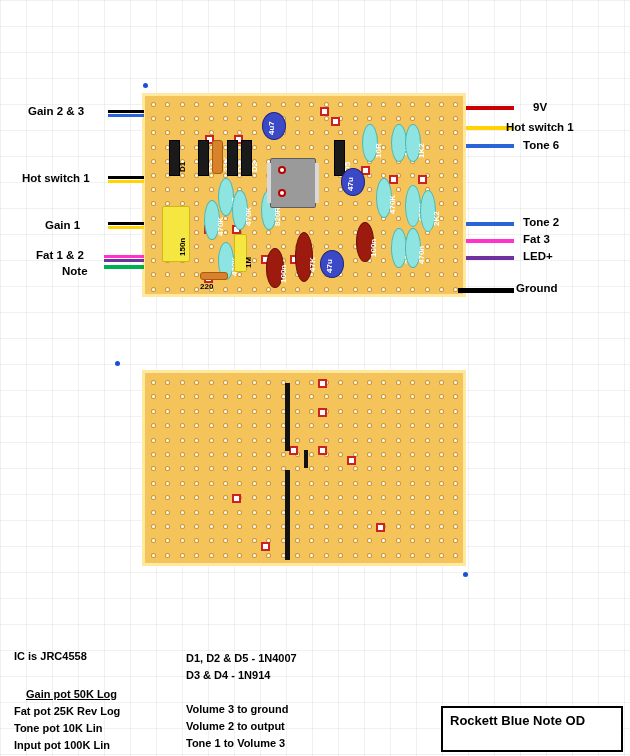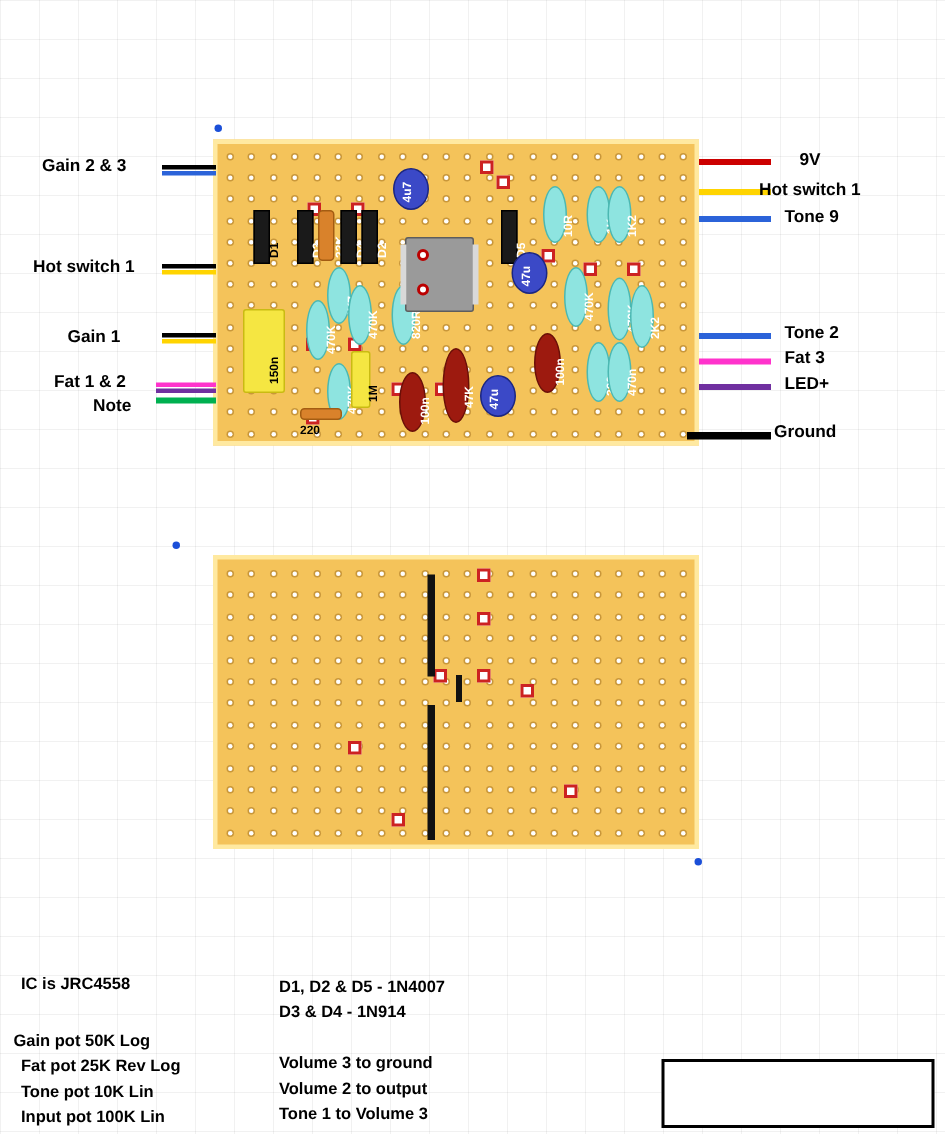--- a/index.html
+++ b/index.html
@@ -730,21 +730,21 @@
 <div class="wire" style="left:458px;top:288px;width:56px;height:5px;background:#000;"></div>
 
 <div class="lbl" style="left:28px;top:105px;">Gain 2 &amp; 3</div>
 <div class="lbl" style="left:22px;top:172px;">Hot switch 1</div>
 <div class="lbl" style="left:45px;top:219px;">Gain 1</div>
 <div class="lbl" style="left:36px;top:249px;">Fat 1 &amp; 2</div>
 <div class="lbl" style="left:62px;top:265px;">Note</div>
 
 <div class="lbl" style="left:533px;top:101px;">9V</div>
 <div class="lbl" style="left:506px;top:121px;">Hot switch 1</div>
-<div class="lbl" style="left:523px;top:139px;">Tone 9</div>
+<div class="lbl" style="left:523px;top:139px;">Tone 6</div>
 <div class="lbl" style="left:523px;top:216px;">Tone 2</div>
 <div class="lbl" style="left:523px;top:233px;">Fat 3</div>
 <div class="lbl" style="left:523px;top:250px;">LED+</div>
 <div class="lbl" style="left:516px;top:282px;">Ground</div>
 
 <div class="cut" style="left:205px;top:135px;"></div>
 <div class="cut" style="left:234px;top:135px;"></div>
 <div class="cut" style="left:320px;top:107px;"></div>
 <div class="cut" style="left:331px;top:117px;"></div>
 <div class="cut" style="left:361px;top:166px;"></div>
@@ -855,25 +855,26 @@
 <div class="res" style="left:200px;top:272px;width:28px;height:8px;background:#d9822b;border:1px solid #a35c12;"></div>
 
 <div class="ic" style="left:270px;top:158px;width:44px;height:48px;">
   <div class="pinrow" style="left:-4px;top:4px;width:4px;height:40px;"></div>
   <div class="pinrow" style="right:-4px;top:4px;width:4px;height:40px;"></div>
   <div class="notch" style="left:7px;top:7px;"></div>
   <div class="notch" style="left:7px;top:30px;"></div>
 </div>
 
 <div class="note" style="left:14px;top:650px;">IC is JRC4558</div>
-<div class="note" style="left:9px;top:688px;">Gain pot 50K Log</div>
+<div class="note" style="left:26px;top:688px;text-decoration:underline;">Gain pot 50K Log</div>
 <div class="note" style="left:14px;top:705px;">Fat pot 25K Rev Log</div>
 <div class="note" style="left:14px;top:722px;">Tone pot 10K Lin</div>
 <div class="note" style="left:14px;top:739px;">Input pot 100K Lin</div>
 
 <div class="note" style="left:186px;top:652px;">D1, D2 &amp; D5 - 1N4007</div>
 <div class="note" style="left:186px;top:669px;">D3 &amp; D4 - 1N914</div>
 <div class="note" style="left:186px;top:703px;">Volume 3 to ground</div>
 <div class="note" style="left:186px;top:720px;">Volume 2 to output</div>
 <div class="note" style="left:186px;top:737px;">Tone 1 to Volume 3</div>
 
 <div class="footer-box" style="left:441px;top:706px;width:182px;height:46px;">
+  <div class="footer-title" style="padding:5px 0 0 7px;">Rockett Blue Note OD</div>
 </div>
 
 </body></html>

